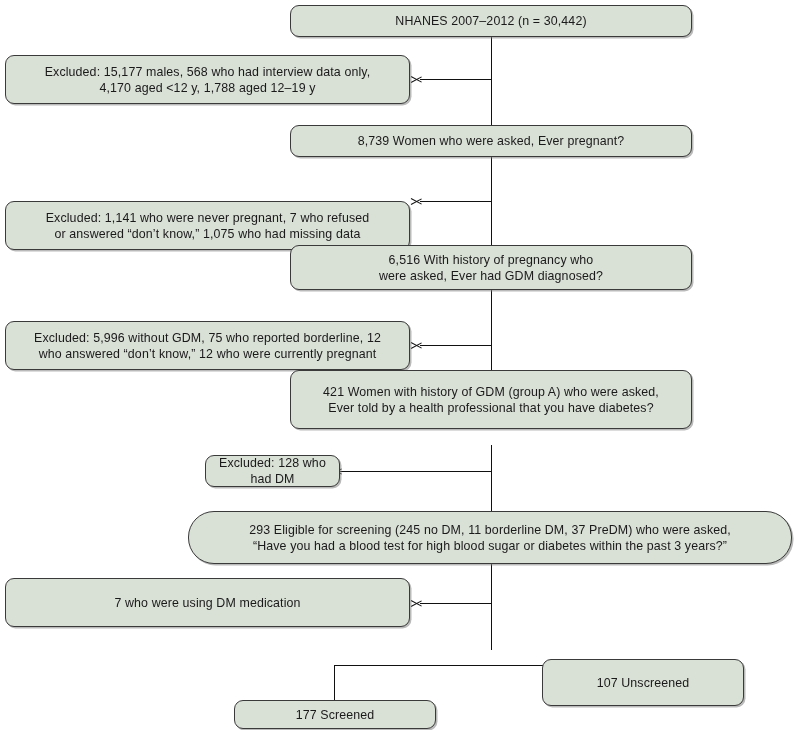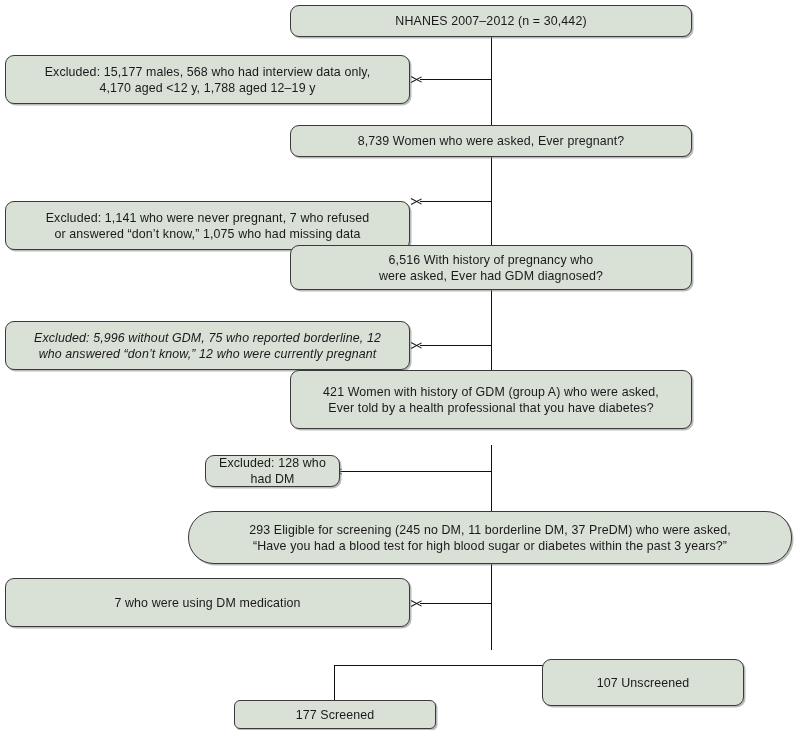--- a/index.html
+++ b/index.html
@@ -132,21 +132,21 @@
     </div>
   </div>
 
   <div class="node" style="left:290px; top:245px; width:402px; height:45px;">
     <div>
       <span>6,516 With history of pregnancy who</span>
       <span>were asked, Ever had GDM diagnosed?</span>
     </div>
   </div>
 
-  <div class="node" style="left:5px; top:321px; width:405px; height:49px;font-style:italic;">
+  <div class="node" style="left:5px; top:321px; width:405px; height:49px;">
     <div>
       <span>Excluded: 5,996 without GDM, 75 who reported borderline, 12</span>
       <span>who answered “don’t know,” 12 who were currently pregnant</span>
     </div>
   </div>
 
   <div class="node" style="left:290px; top:370px; width:402px; height:59px;">
     <div>
       <span>421 Women with history of GDM (group A) who were asked,</span>
       <span>Ever told by a health professional that you have diabetes?</span>
@@ -164,21 +164,21 @@
     </div>
   </div>
 
   <div class="node" style="left:5px; top:578px; width:405px; height:49px;">
     <div>
       <span>7 who were using DM medication</span>
     </div>
   </div>
 
 
-  <div class="node" style="left:234px; top:700px; width:202px; height:29px;border-radius:6px;">
+  <div class="node" style="left:234px; top:700px; width:202px; height:29px;">
     <span>177 Screened</span>
   </div>
 
   <div class="node" style="left:542px; top:659px; width:202px; height:47px;">
     <span>107 Unscreened</span>
   </div>
 
 </div>
 
 </body></html>

